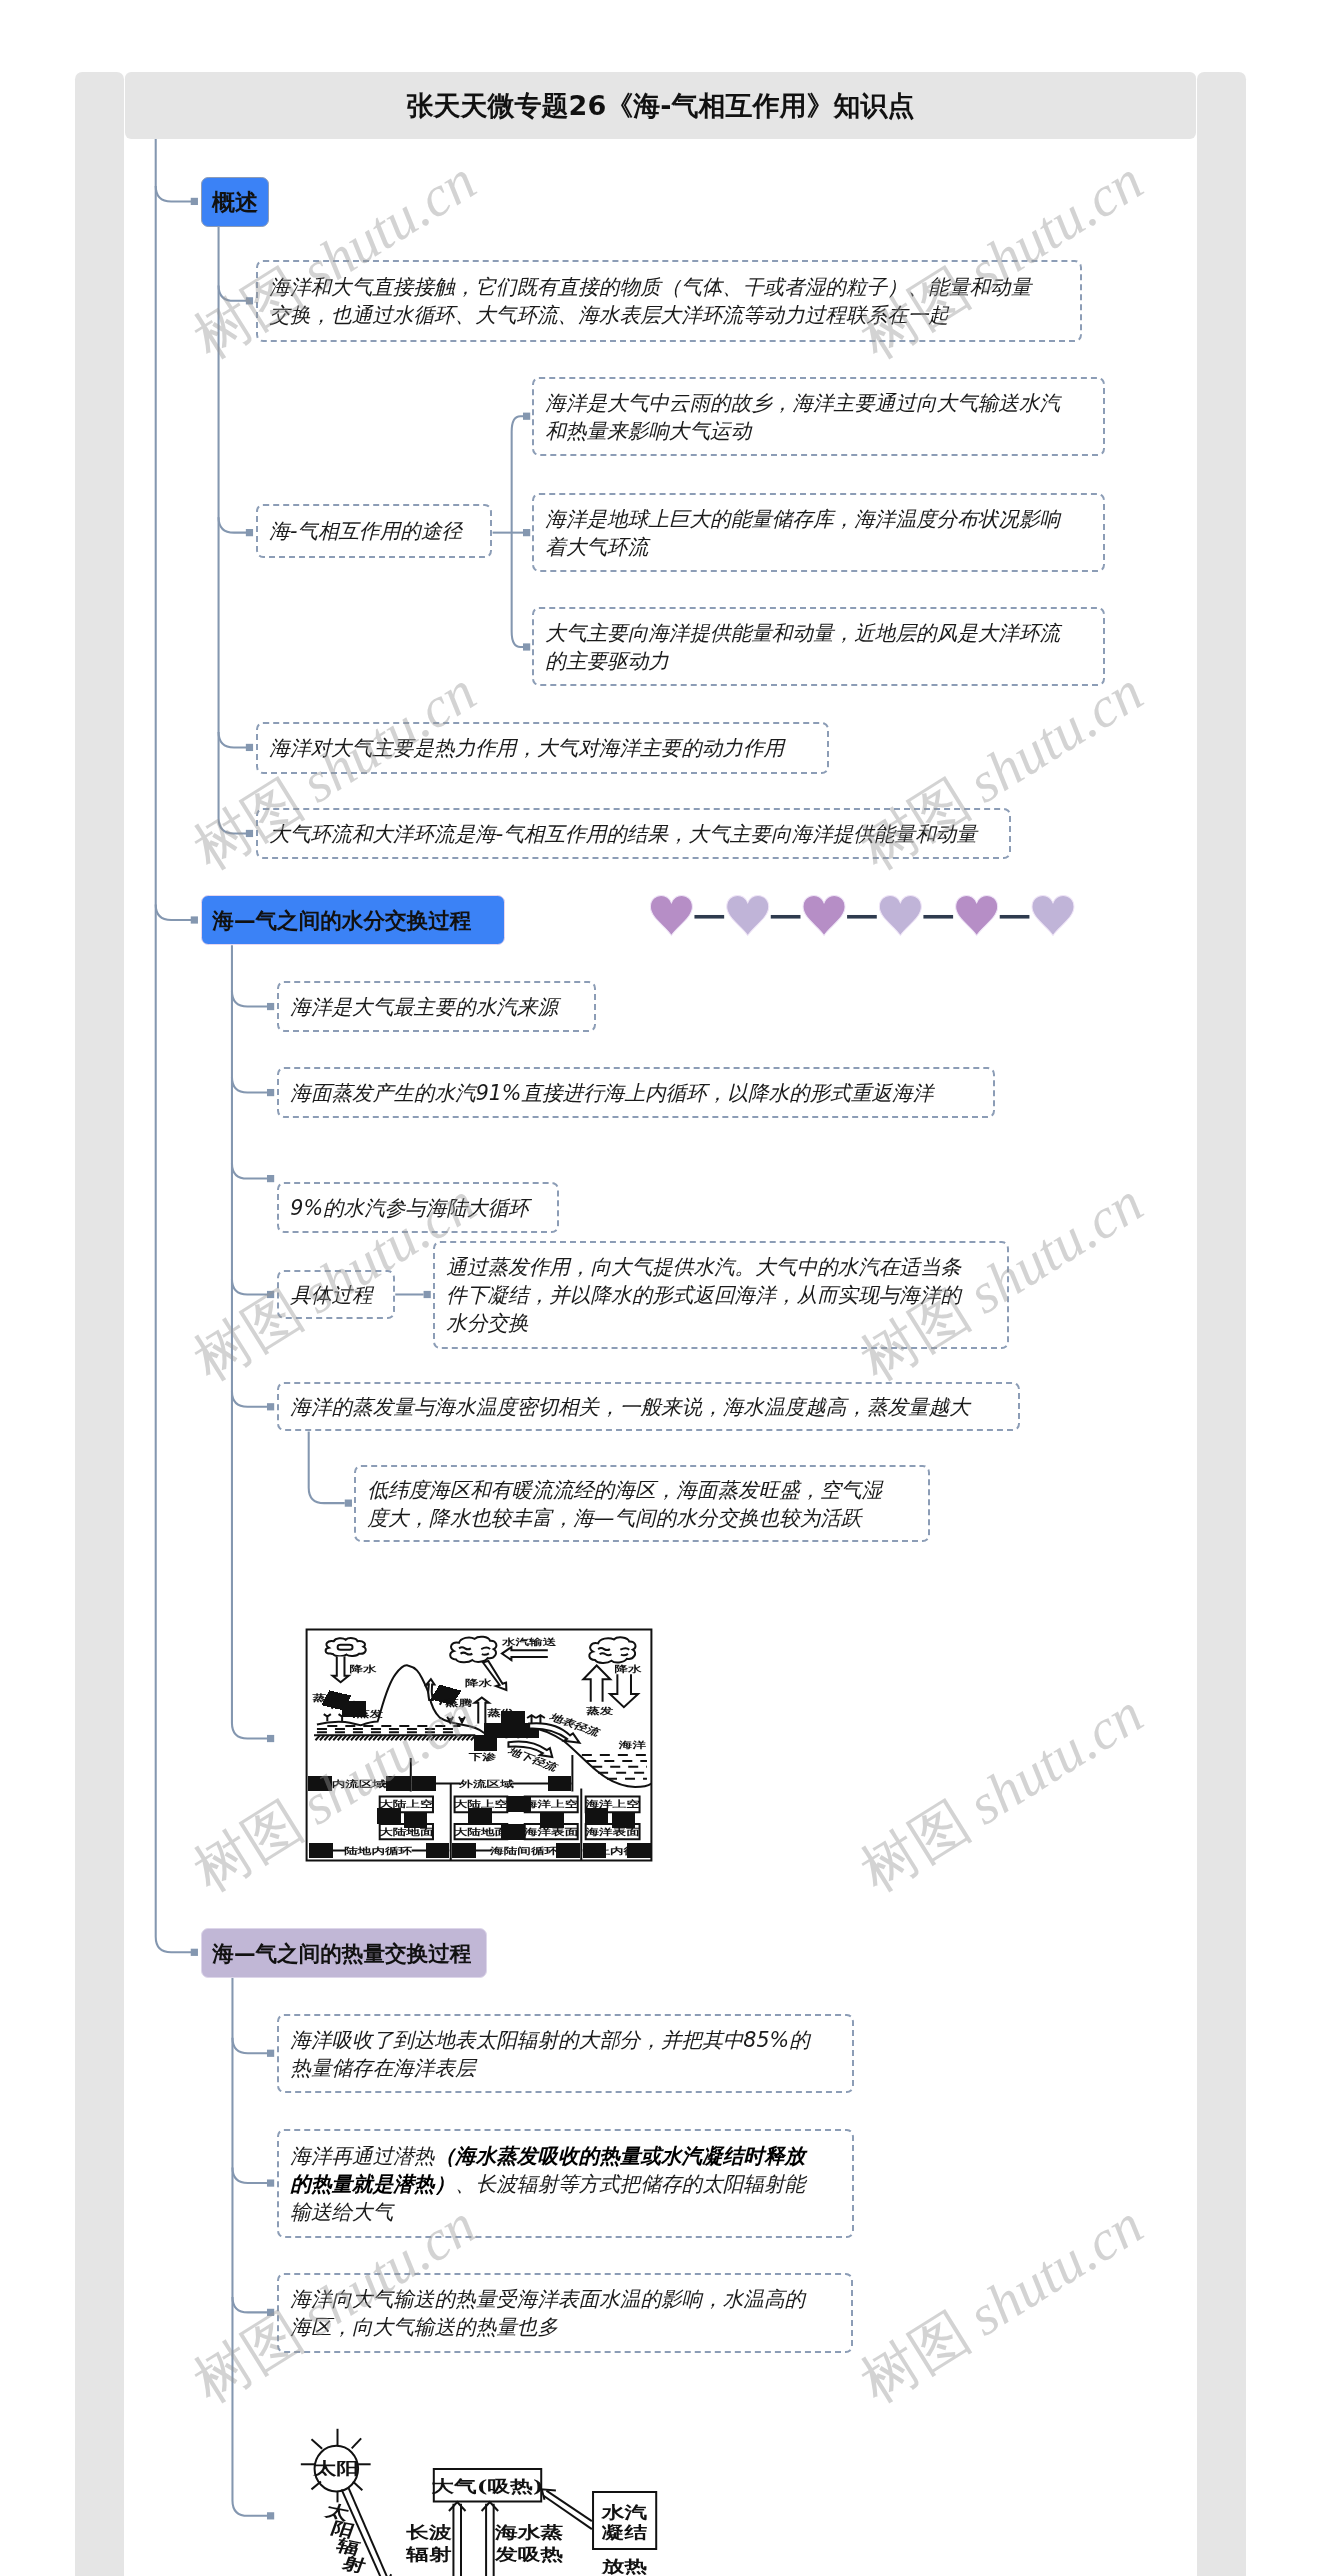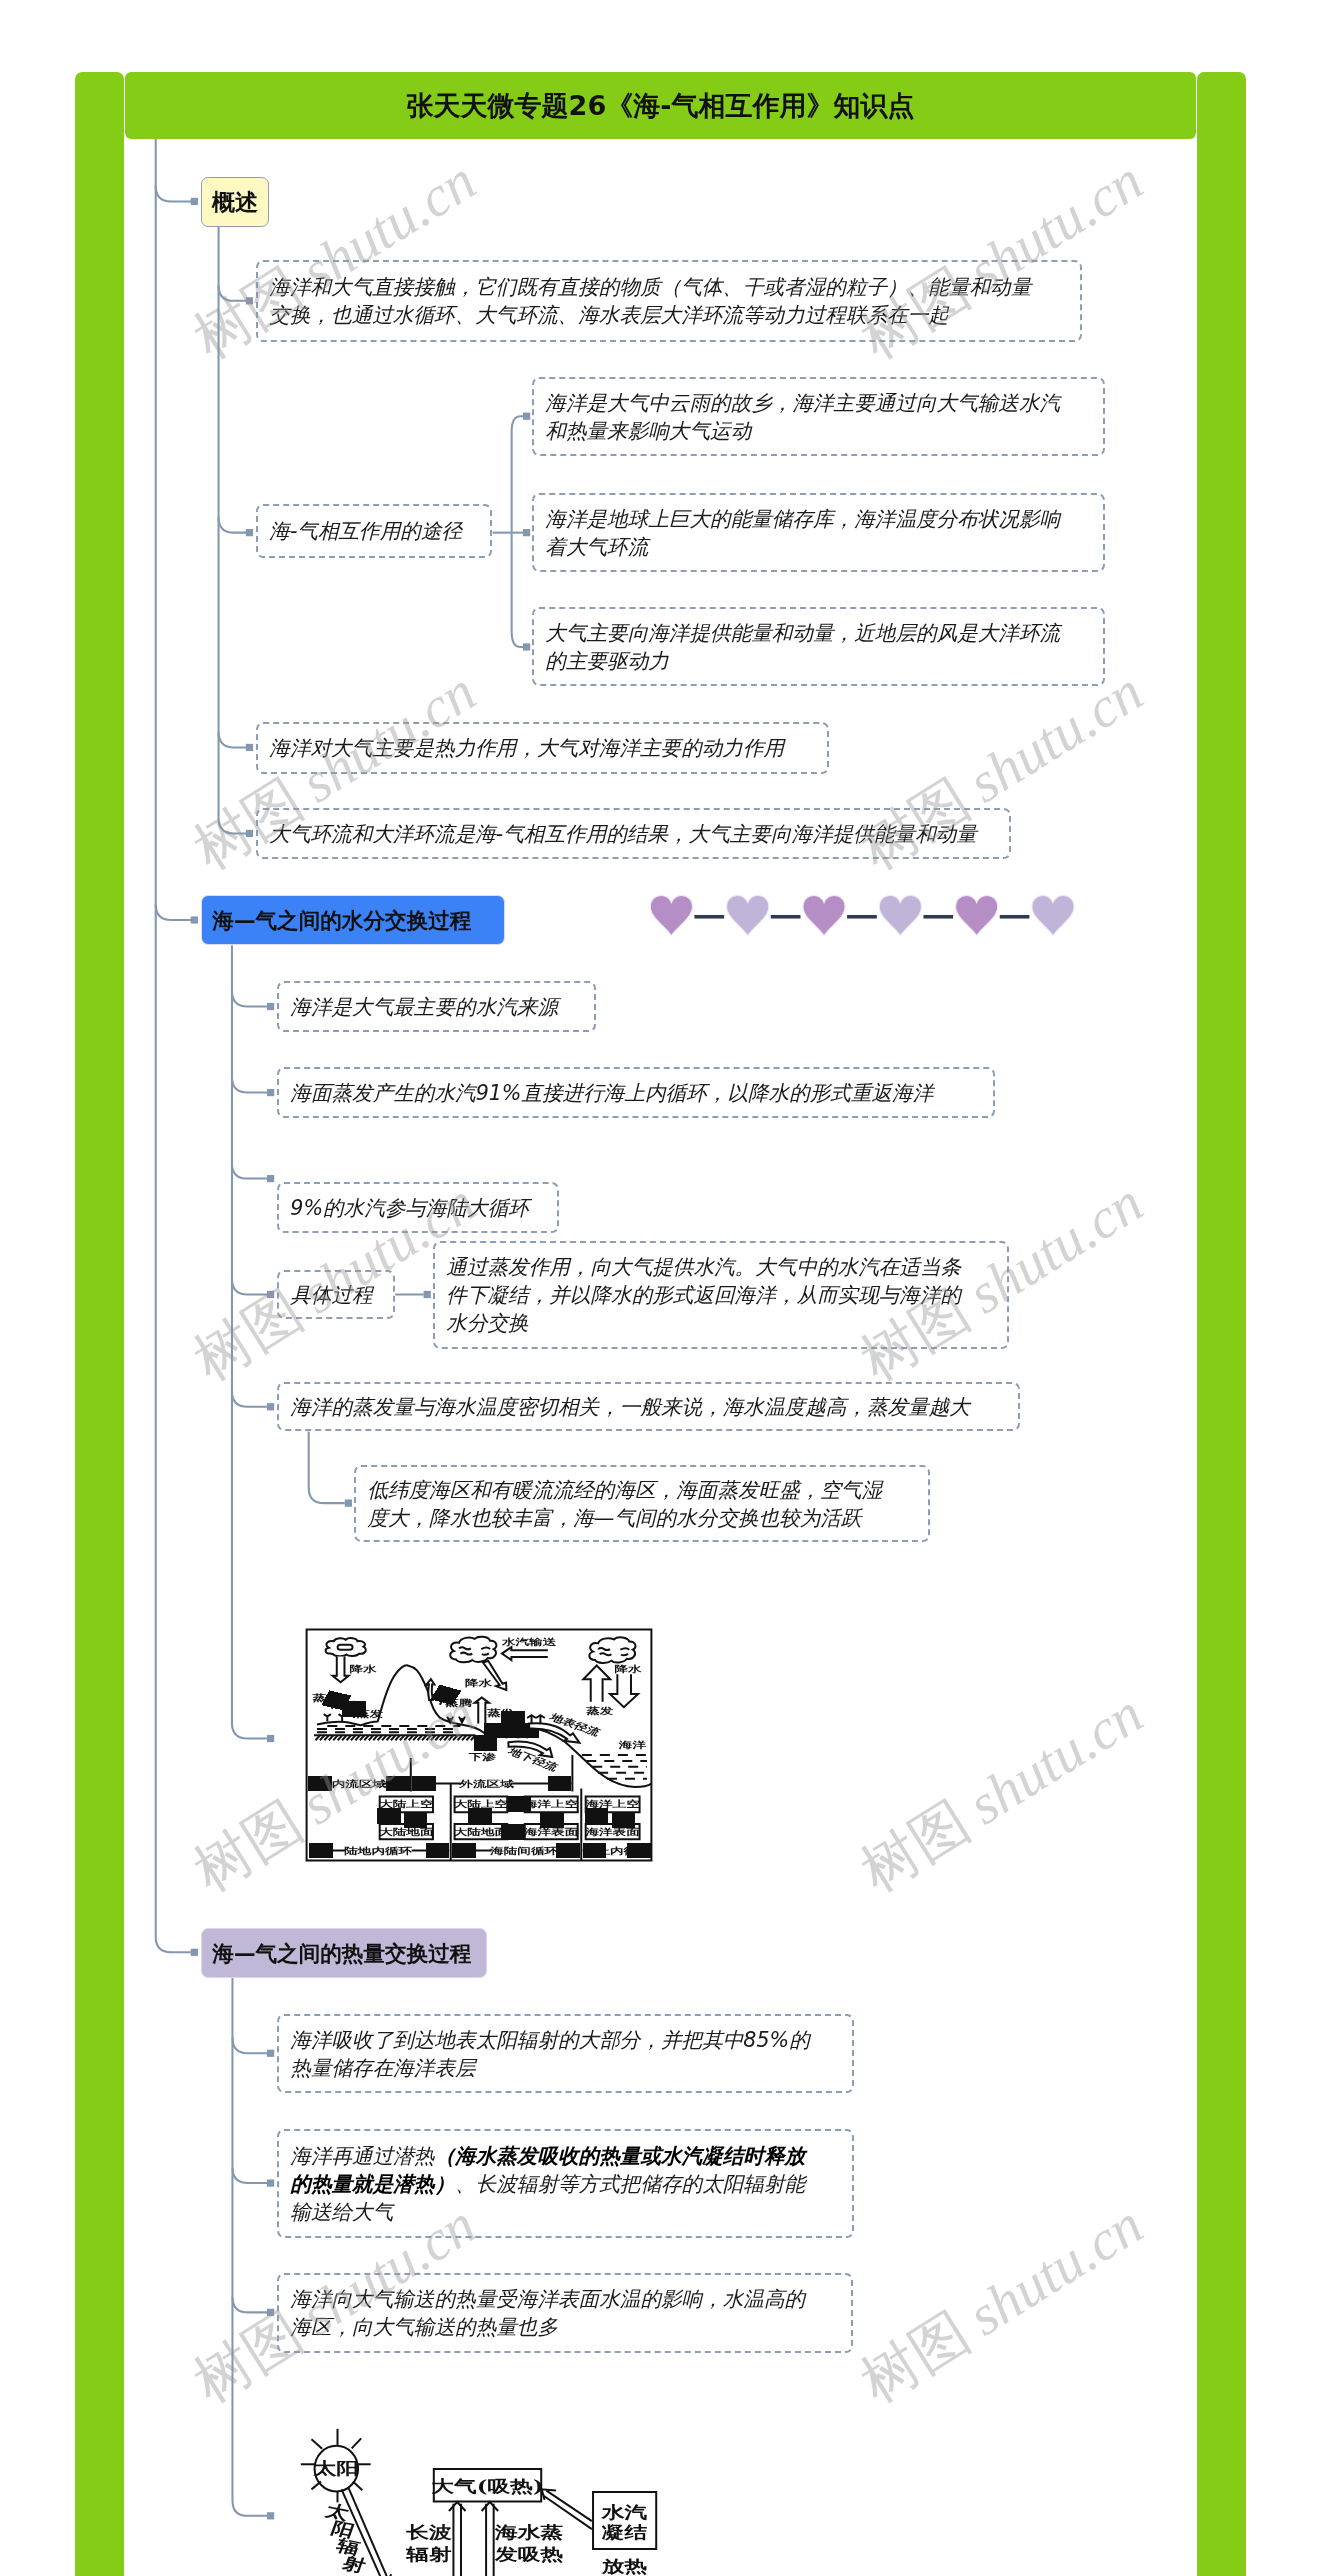--- a/index.html
+++ b/index.html
@@ -1,23 +1,23 @@
 <!DOCTYPE html>
 <html style="font-size:8.2px"><head>
 <meta charset="utf-8">
 <style>
 html,body{margin:0;padding:0;}
 body{width:1319px;height:2913px;position:relative;background:#ffffff;overflow:hidden;font-family:"DejaVu Sans",sans-serif;color:#1a1a1a;}
-.frame{position:absolute;background:#84cc16;}
+.frame{position:absolute;background:#e5e5e5;}
 .title-bar{left:125px;top:72px;width:1071px;height:67px;border-radius:6.2px;display:flex;align-items:center;justify-content:center;font-size:27px;font-weight:bold;color:#111;white-space:nowrap;}
 .left-bar{left:75px;top:72px;width:49px;height:2725px;border-radius:7.2px 7.2px 0 0;}
 .right-bar{left:1197px;top:72px;width:49px;height:2725px;border-radius:7.2px 7.2px 0 0;}
 .layer{position:absolute;left:0;top:0;}
 .hdr{position:absolute;box-sizing:border-box;height:50px;border-radius:7.2px;font-weight:bold;font-size:21.6px;color:#111;display:flex;align-items:center;white-space:nowrap;}
-.hdr-overview{left:201px;top:177px;width:68px;background:#fef9c3;border:1.5px solid #8e9cb5;justify-content:center;font-size:23px;}
+.hdr-overview{left:201px;top:177px;width:68px;background:#3b82f6;border:1.5px solid #8e9cb5;justify-content:center;font-size:23px;}
 .hdr-water{left:201px;top:895px;width:304px;background:#3b82f6;border:1px solid #e6d6ee;padding-left:10.3px;}
 .hdr-heat{left:201px;top:1928px;width:286px;background:#c1b7d6;border:1px solid #ddd6ea;padding-left:10.3px;}
 .box{position:absolute;box-sizing:border-box;border:2.1px dashed #8c9db6;border-radius:7.2px;padding:0 11.3px;display:flex;flex-direction:column;justify-content:center;font-size:20.6px;line-height:28px;white-space:nowrap;color:#1a1a1a;}
 .ln{display:block;font-style:italic;}
 .b{font-weight:bold;color:#000;}
 .dg{position:absolute;overflow:visible;}
 .dg line,.dg path,.dg rect,.dg ellipse,.dg polyline{stroke:#111;stroke-width:2;fill:none;vector-effect:non-scaling-stroke;}
 .dg .hol{fill:#ffffff;}
 .dg .bg{fill:#ffffff;}
 .dg .dash{stroke-dasharray:10 8;}

